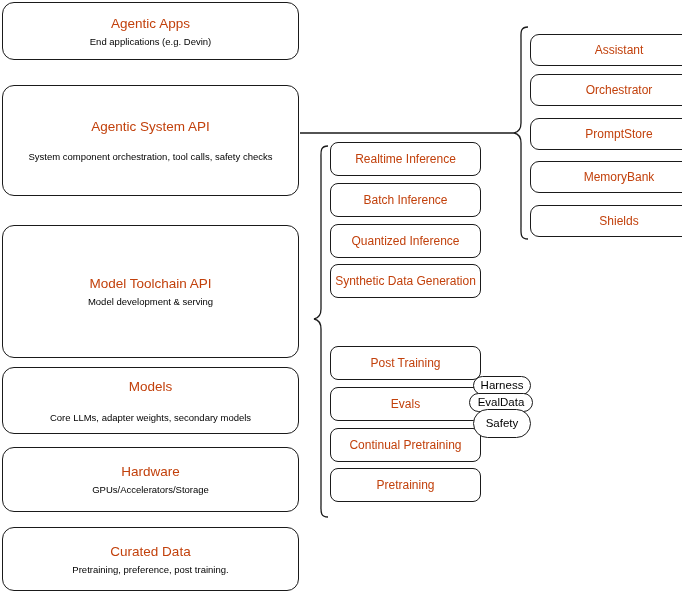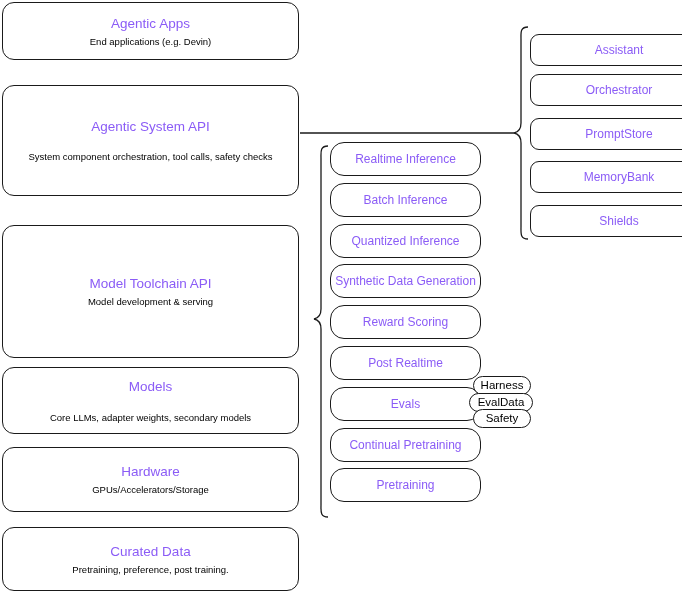--- a/index.html
+++ b/index.html
@@ -32,40 +32,40 @@
     display: flex;
     flex-direction: column;
     align-items: center;
     justify-content: center;
     text-align: center;
     z-index: 5;
   }
   .box .title {
     font-size: 13.5px;
     line-height: 17px;
-    color: #8b5cf6;
+    color: #c2410c;
     white-space: nowrap;
   }
   .box .subtitle {
     font-size: 9.5px;
     line-height: 13px;
     color: #000;
     margin-top: 3px;
     white-space: nowrap;
   }
 
   
   .layer-box { left: 2px; width: 297px; }
 
   
   .mid-box {
     left: 330px;
     width: 151px;
     height: 34px;
-    border-radius: 14px;
+    border-radius: 8px;
     z-index: 6;
   }
   .mid-box .title { font-size: 12px; }
 
   
   .right-box {
     left: 530px;
     width: 178px;
     height: 32px;
     border-radius: 9px;
@@ -165,43 +165,40 @@
   </div>
   <div class="box mid-box" style="top:183px;">
     <div class="title">Batch Inference</div>
   </div>
   <div class="box mid-box" style="top:224px;">
     <div class="title">Quantized Inference</div>
   </div>
   <div class="box mid-box" style="top:264px;">
     <div class="title">Synthetic Data Generation</div>
   </div>
-  <div class="box mid-box" style="top:305px;">
-    <div class="title">Reward Scoring</div>
-  </div>
   <div class="box mid-box" style="top:346px;">
-    <div class="title">Post Realtime</div>
+    <div class="title">Post Training</div>
   </div>
   <div class="box mid-box" style="top:387px;">
     <div class="title">Evals</div>
   </div>
   <div class="box mid-box" style="top:428px;">
     <div class="title">Continual Pretraining</div>
   </div>
   <div class="box mid-box" style="top:468px;">
     <div class="title">Pretraining</div>
   </div>
 
   <div class="pill" style="left:473px; top:376px; width:58px; height:19px;">
     <span>Harness</span>
   </div>
   <div class="pill" style="left:469px; top:393px; width:64px; height:19px;">
     <span>EvalData</span>
   </div>
-  <div class="pill" style="left:473px; top:409px; width:58px; height:19px;">
+  <div class="pill" style="left:473px; top:409px; width:58px; height:29px;">
     <span>Safety</span>
   </div>
 
   <div class="box right-box" style="top:34px;">
     <div class="title">Assistant</div>
   </div>
   <div class="box right-box" style="top:74px;">
     <div class="title">Orchestrator</div>
   </div>
   <div class="box right-box" style="top:118px;">

